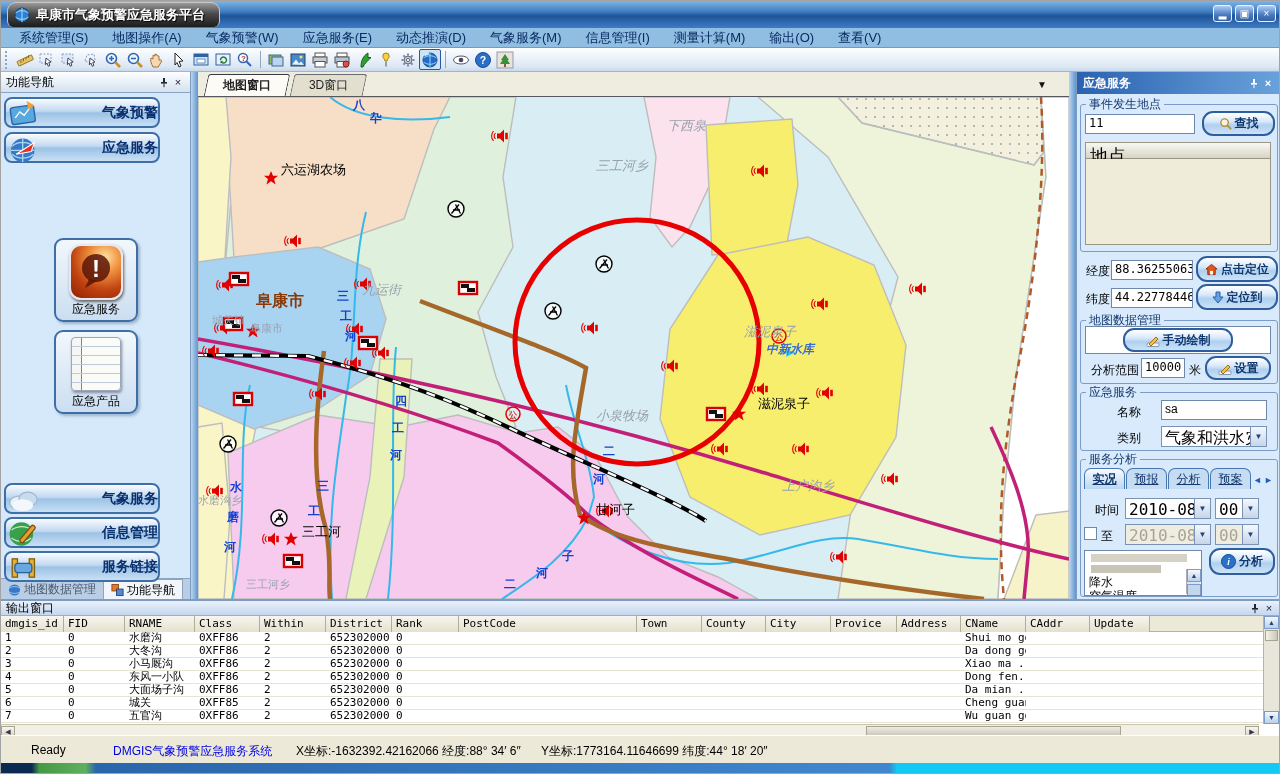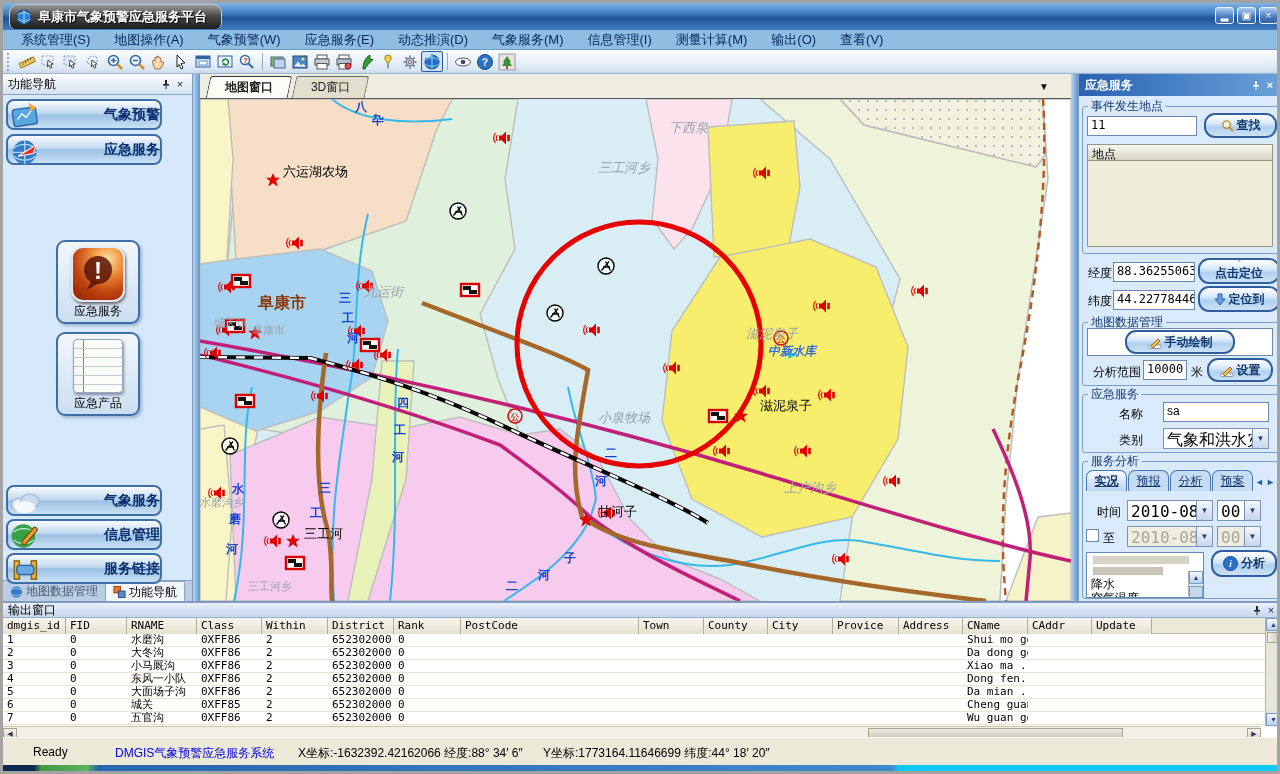--- a/index.html
+++ b/index.html
@@ -1,17 +1,17 @@
 <!DOCTYPE html>
 <html><head>
 <meta charset="utf-8">
 <style>
   html,body{margin:0;padding:0;background:#444;}
   *{box-sizing:border-box;font-family:"Liberation Sans",sans-serif;}
-  #app{position:relative;width:1280px;height:774px;background:#a3a3a3;overflow:hidden;border:3px solid #a3a3a3;}
+  #app{position:relative;width:1280px;height:774px;background:#a3a3a3;overflow:hidden;border:1px solid #a3a3a3;}
   
   #titlebar{position:absolute;left:0;top:0;width:1280px;height:27px;
     background:linear-gradient(180deg,#7FB4E4 0%,#3E7CC0 40%,#1E5498 55%,#3E7CC4 100%);}
   #title-tab{position:absolute;left:6px;top:1px;height:25px;padding:0 14px 0 6px;display:flex;align-items:center;gap:6px;
     background:linear-gradient(180deg,#9A9A9A,#4A4A4A 45%,#1C1C1C);border:1px solid #C8C8C8;border-bottom:none;
     border-radius:9px 9px 6px 6px;color:#fff;font-weight:bold;font-size:13px;text-shadow:1px 1px 1px #000;}
   .winbtn{width:19px;height:17px;margin-left:3px;border:1px solid #EAF2FC;border-radius:3px;color:#fff;font-size:10px;
     background:linear-gradient(180deg,#AECCF0,#4878C0 60%,#35619E);display:inline-flex;align-items:center;justify-content:center;}
   #winbtns{position:absolute;right:5px;top:4px;display:flex;}
   
@@ -72,21 +72,21 @@
     color:#fff;font-weight:bold;display:flex;align-items:center;padding:0 6px;}
   #rp-header .sp{flex:1;}
   #rp-header .mini-ico{color:#fff;}
   .grp{position:absolute;border:1px solid #7A9CC8;border-radius:3px;}
   .glab{position:absolute;top:-8px;left:5px;background:#D8EAFB;padding:0 3px;color:#14386E;font-size:12px;line-height:14px;}
   .tin{position:absolute;border:1px solid #6E88AC;background:#fff;font-size:12px;padding:1px 3px;overflow:hidden;white-space:nowrap;
        font-family:"DejaVu Sans Mono",monospace;}
   .flab{position:absolute;color:#000;font-size:12px;}
   .gbtn{position:absolute;border:2px solid #2E5E9E;border-radius:11px;color:#10386E;font-weight:bold;font-size:12px;
     background:linear-gradient(180deg,#FFFFFF,#D8E9FA 40%,#AFD0F0 58%,#CCE2F6);display:flex;align-items:center;justify-content:center;gap:3px;}
-  .lsthead{position:absolute;background:linear-gradient(180deg,#F8F8F4,#D8D4C4);border:1px solid #9A9682;font-size:12px;padding:1px 4px;color:#000;}
+  .lsthead{position:absolute;background:linear-gradient(180deg,#F8F8F4,#D8D4C4);border:1px solid #9A9682;font-size:18px;padding:1px 4px;color:#000;}
   .lstbody{position:absolute;background:#F0ECDA;border:1px solid #9A9682;border-top:none;}
   .combo{position:absolute;border:1px solid #7A92B4;background:#fff;display:flex;}
   .combo .cval{flex:1;padding:1px 3px;font-size:16px;overflow:hidden;white-space:nowrap;font-family:"DejaVu Sans Mono",monospace;}
   .combo .cbtn{width:16px;border-left:1px solid #7A92B4;background:linear-gradient(180deg,#F4F8FC,#C6D6EA);
     display:flex;align-items:center;justify-content:center;font-size:8px;color:#204080;}
   .combo.dis{background:#EFECE0;}
   .combo.dis .cval{color:#A8A498;}
   .ptab{display:inline-block;width:41px;height:21px;line-height:20px;text-align:center;font-size:12px;color:#14386E;
     border:1px solid #4878B0;border-bottom:none;border-radius:7px 7px 0 0;background:#C6DCF2;margin-right:1px;text-decoration:underline;}
   .ptab.on{background:linear-gradient(180deg,#F8FBFF,#BAD6F2);font-weight:bold;}
@@ -573,21 +573,21 @@
           <circle cx="6" cy="6" r="4" fill="#F8F4E0" stroke="#B89030" stroke-width="1.5"></circle>
           <path d="M9,9 L13,13" stroke="#B89030" stroke-width="2"></path>
         </svg>
       <span>查找</span>
     </div>
     <div class="lsthead" style="left:8px;top:70px;width:186px;height:17px;">地点</div>
     <div class="lstbody" style="left:8px;top:87px;width:186px;height:86px;"></div>
 
     <span class="flab" style="left:9px;top:191px;">经度</span>
     <div class="tin" style="left:34px;top:188px;width:82px;height:20px;">88.36255063</div>
-    <div class="gbtn" style="left:119px;top:184px;width:82px;height:26px;flex-direction:column;">
+    <div class="gbtn" style="left:119px;top:184px;width:82px;height:26px;">
       <svg width="13" height="13" viewBox="0 0 14 13">
           <path d="M7,1 L13,6 H11 V12 H3 V6 H1 Z" fill="#E05818" stroke="#903008"></path>
           <rect x="5.5" y="8" width="3" height="4" fill="#fff"></rect>
         </svg>
       <span>点击定位</span>
     </div>
     <span class="flab" style="left:9px;top:219px;">纬度</span>
     <div class="tin" style="left:34px;top:216px;width:82px;height:20px;">44.22778446</div>
     <div class="gbtn" style="left:119px;top:212px;width:82px;height:26px;">
       <svg width="12" height="13" viewBox="0 0 12 13">

